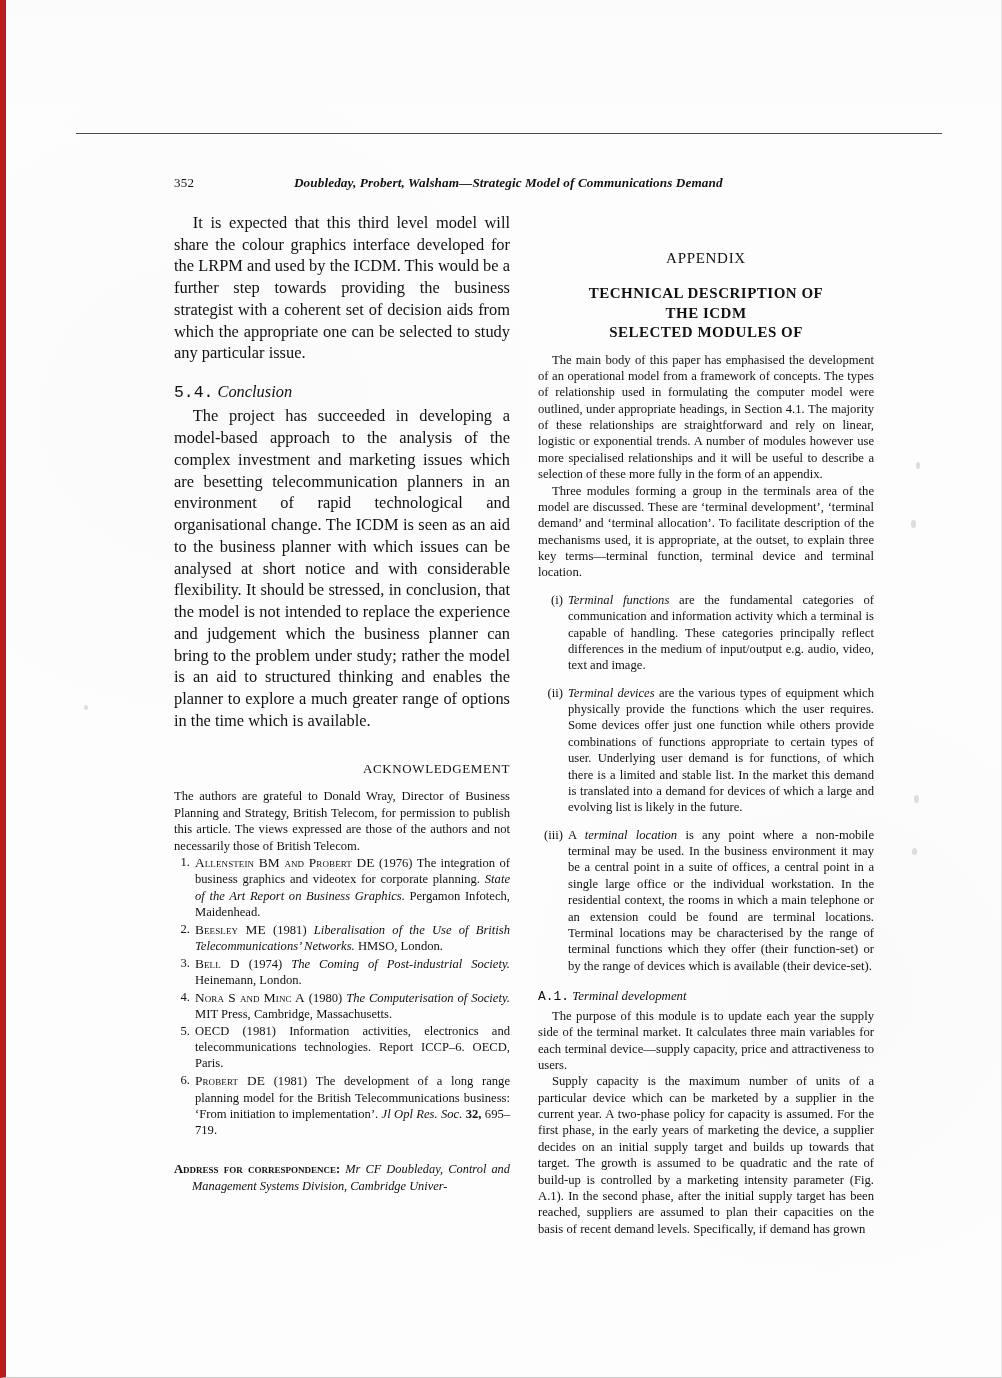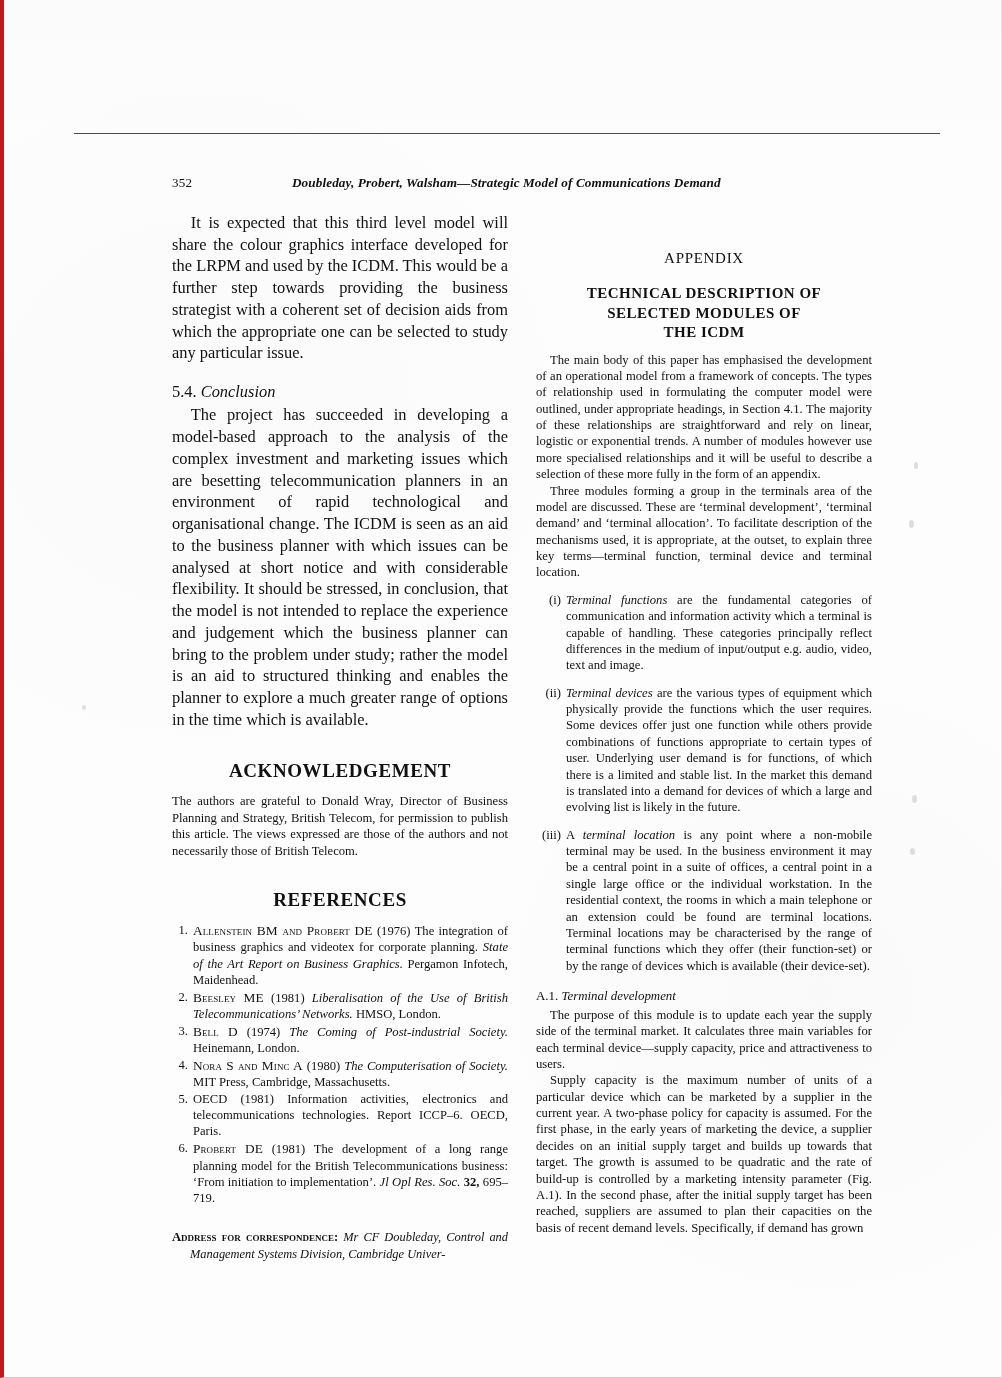--- a/index.html
+++ b/index.html
@@ -15,21 +15,21 @@
     color: #111111;
     overflow: hidden;
   }
 
   
   #scan-page {
     position: absolute;
     inset: 0;
     background: #fdfdfd;
     box-sizing: border-box;
-    border-left: 4px solid #b91c1c;
+    border-left: 6px solid #b91c1c;
     border-right: 1px solid #e4e4e4;
     border-bottom: 1px solid #c9c9c9;
   }
   
   #scan-noise {
     position: absolute;
     inset: 0;
     pointer-events: none;
     background:
       radial-gradient(ellipse 60% 40% at 20% 30%, rgba(0,0,0,0.012), rgba(0,0,0,0) 70%),
@@ -97,28 +97,28 @@
     hyphens: manual;
   }
   .col-left p.noindent { text-indent: 0; }
 
   .sec-head {
     margin: 17px 0 2px 0;
     font-size: 16.4px;
     font-style: italic;
     line-height: 1.3;
   }
-  .sec-head .secnum { font-style: normal; }
+  .sec-head .secnum { font-style: normal; font-family: Liberation Mono, monospace; }
 
   .centered-head {
-    text-align: center;
-    font-size: 19px;
+    text-align: right;
+    font-size: 13px;
     letter-spacing: 0.6px;
     margin: 30px 0 11px 0;
-    font-weight: bold;
+    font-weight: normal;
   }
 
   .small-block p {
     margin: 0;
     text-align: justify;
     font-size: 12.6px;
     line-height: 1.30;
     text-indent: 0;
   }
 
@@ -217,21 +217,21 @@
     width: 25px;
     text-align: right;
   }
 
   .subsec-head {
     margin: 14px 0 2px 0;
     font-size: 12.9px;
     line-height: 1.3;
   }
   .subsec-head .it { font-style: italic; margin-top: 24px; }
-  .subsec-head .num { font-style: normal; }
+  .subsec-head .num { font-style: normal; font-family: Liberation Mono, monospace; }
 
   
   .speck {
     position: absolute;
     background: #d9d6d2;
     border-radius: 50%;
     pointer-events: none;
     opacity: 0.85;
   }
 </style>
@@ -266,21 +266,20 @@
           <span class="secnum">5.4.</span>
           <span>Conclusion</span>
         </div>
         <p>The project has succeeded in developing a model-based approach to the analysis of the complex investment and marketing issues which are besetting telecommunication planners in an environment of rapid technological and organisational change. The ICDM is seen as an aid to the business planner with which issues can be analysed at short notice and with considerable flexibility. It should be stressed, in conclusion, that the model is not intended to replace the experience and judgement which the business planner can bring to the problem under study; rather the model is an aid to structured thinking and enables the planner to explore a much greater range of options in the time which is available.</p>
 
         <div class="centered-head">ACKNOWLEDGEMENT</div>
         <div class="small-block">
           <p>The authors are grateful to Donald Wray, Director of Business Planning and Strategy, British Telecom, for permission to publish this article. The views expressed are those of the authors and not necessarily those of British Telecom.</p>
         </div>
 
-        <div class="centered-head">REFERENCES</div>
         <ol class="refs">
           <li>
             <span class="refnum">1.</span><span class="sc">Allenstein BM and Probert DE</span> <span>(1976)</span> <span>The integration of business graphics and videotex for corporate planning.</span> <i>State of the Art Report on Business Graphics.</i> <span>Pergamon Infotech, Maidenhead.</span>
           </li>
           <li>
             <span class="refnum">2.</span><span class="sc">Beesley ME</span> <span>(1981)</span> <i>Liberalisation of the Use of British Telecommunications’ Networks.</i> <span>HMSO, London.</span>
           </li>
           <li>
             <span class="refnum">3.</span><span class="sc">Bell D</span> <span>(1974)</span> <i>The Coming of Post-industrial Society.</i> <span>Heinemann, London.</span>
           </li>
@@ -301,22 +300,22 @@
         </div>
 
       </div>
 
       <div class="col col-right">
 
 
         <div class="appendix-title">APPENDIX</div>
         <div class="appendix-sub">
           <div>TECHNICAL DESCRIPTION OF</div>
+          <div>THE ICDM</div>
           <div>SELECTED MODULES OF</div>
-          <div>THE ICDM</div>
         </div>
 
         <p class="body">The main body of this paper has emphasised the development of an operational model from a framework of concepts. The types of relationship used in formulating the computer model were outlined, under appropriate headings, in Section 4.1. The majority of these relationships are straightforward and rely on linear, logistic or exponential trends. A number of modules however use more specialised relationships and it will be useful to describe a selection of these more fully in the form of an appendix.</p>
         <p class="body">Three modules forming a group in the terminals area of the model are discussed. These are ‘terminal development’, ‘terminal demand’ and ‘terminal allocation’. To facilitate description of the mechanisms used, it is appropriate, at the outset, to explain three key terms—terminal function, terminal device and terminal location.</p>
 
         <ol class="romans">
           <li>
             <span class="rnum">(i)</span><i>Terminal functions</i><span> are the fundamental categories of communication and information activity which a terminal is capable of handling. These categories principally reflect differences in the medium of input/output e.g. audio, video, text and image.</span>
           </li>
           <li>

